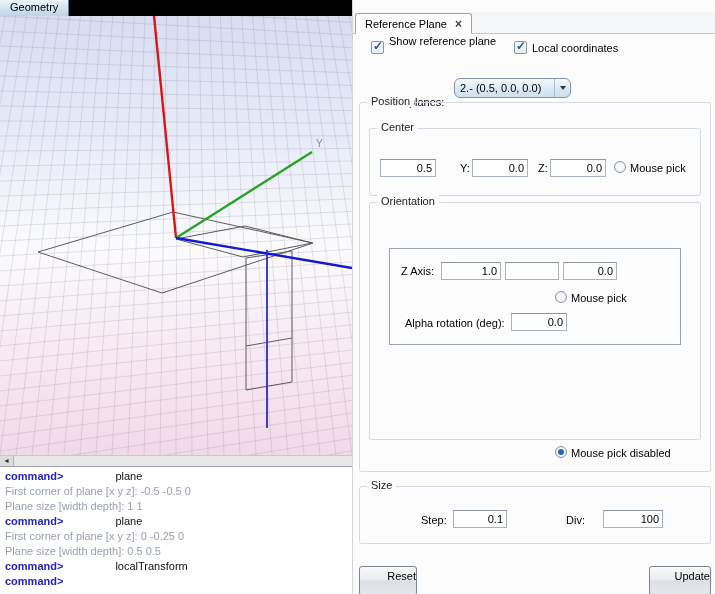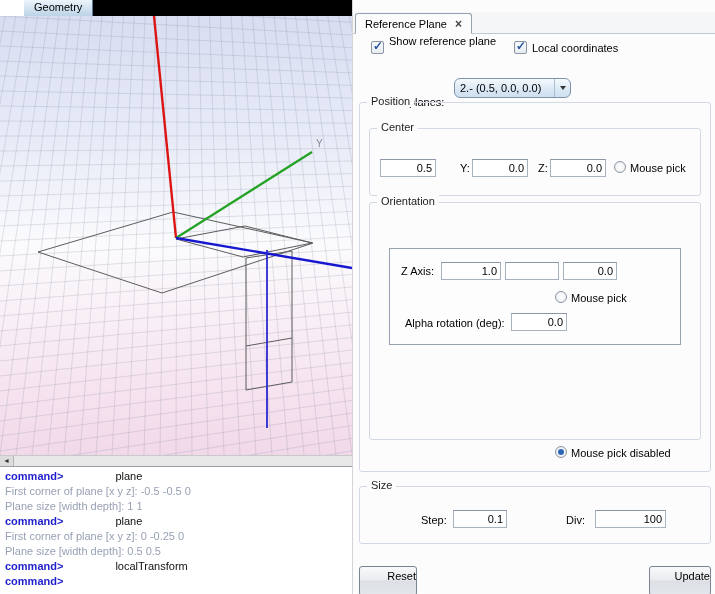--- a/index.html
+++ b/index.html
@@ -2,21 +2,21 @@
 <html><head>
 <meta charset="utf-8">
 <style>
   * { margin:0; padding:0; }
   body { width:715px; height:594px; overflow:hidden; background:#fff;
          font-family:"Liberation Sans", sans-serif; }
   .app { position:relative; width:715px; height:594px; font-size:11px; color:#000; }
 
   
   .left { position:absolute; left:0; top:0; width:352px; height:594px; }
-  .left-tabbar { position:absolute; left:0; top:0; width:352px; height:16px; background:#000;margin-left:24px; }
+  .left-tabbar { position:absolute; left:0; top:0; width:352px; height:16px; background:#000; }
   .geo-tab { position:absolute; left:0; top:0; height:16px; line-height:15px; padding:0 10px;
              background:linear-gradient(#ecf4fb,#bcd3e7); border-right:1px solid #5a7da0;
              color:#000; }
   .viewport { position:absolute; left:0; top:16px; width:352px; height:439px; overflow:hidden;
               background:linear-gradient(180deg,#d8ddf1 0%,#e8ebf7 28%,#fbfbfd 52%,#f7e7f1 80%,#f2d9e9 100%); }
   .viewport svg { position:absolute; left:0; top:0; }
   #grid line { stroke:rgba(120,130,155,.30); stroke-width:.7; }
   .wire { fill:none; stroke:#5c5c5c; stroke-width:1; }
   .ax-red { stroke:#dd1414; stroke-width:2.4; }
   .ax-green { stroke:#23a223; stroke-width:2.2; }
@@ -275,18 +275,18 @@
     <input class="num" style="left: 158px; top: 313px; width: 56px;" value="0.0">
 
     <span class="radio selected" style="left:202px; top:446px;"></span>
     <span class="lbl" style="left:218px; top:447px;">Mouse pick disabled</span>
 
     <div class="group" style="left:6px; top:486px; width:350px; height:56px;"></div>
     <span class="glabel" style="left:14px; top:479px;">Size</span>
     <span class="lbl" style="left:68px; top:514px;">Step:</span>
     <input class="num" style="left: 100px; top: 510px; width: 54px;" value="0.1">
     <span class="lbl" style="left:213px; top:514px;">Div:</span>
-    <input class="num" style="left: 242px; top: 510px; width: 71px;" value="100">
+    <input class="num" style="left: 250px; top: 510px; width: 60px;" value="100">
 
     <div class="btn" style="left:6px; top:566px; width:58px;">Reset</div>
     <div class="btn" style="left:296px; top:566px; width:62px;">Update</div>
   </div>
 </div>
 
 </body></html>

